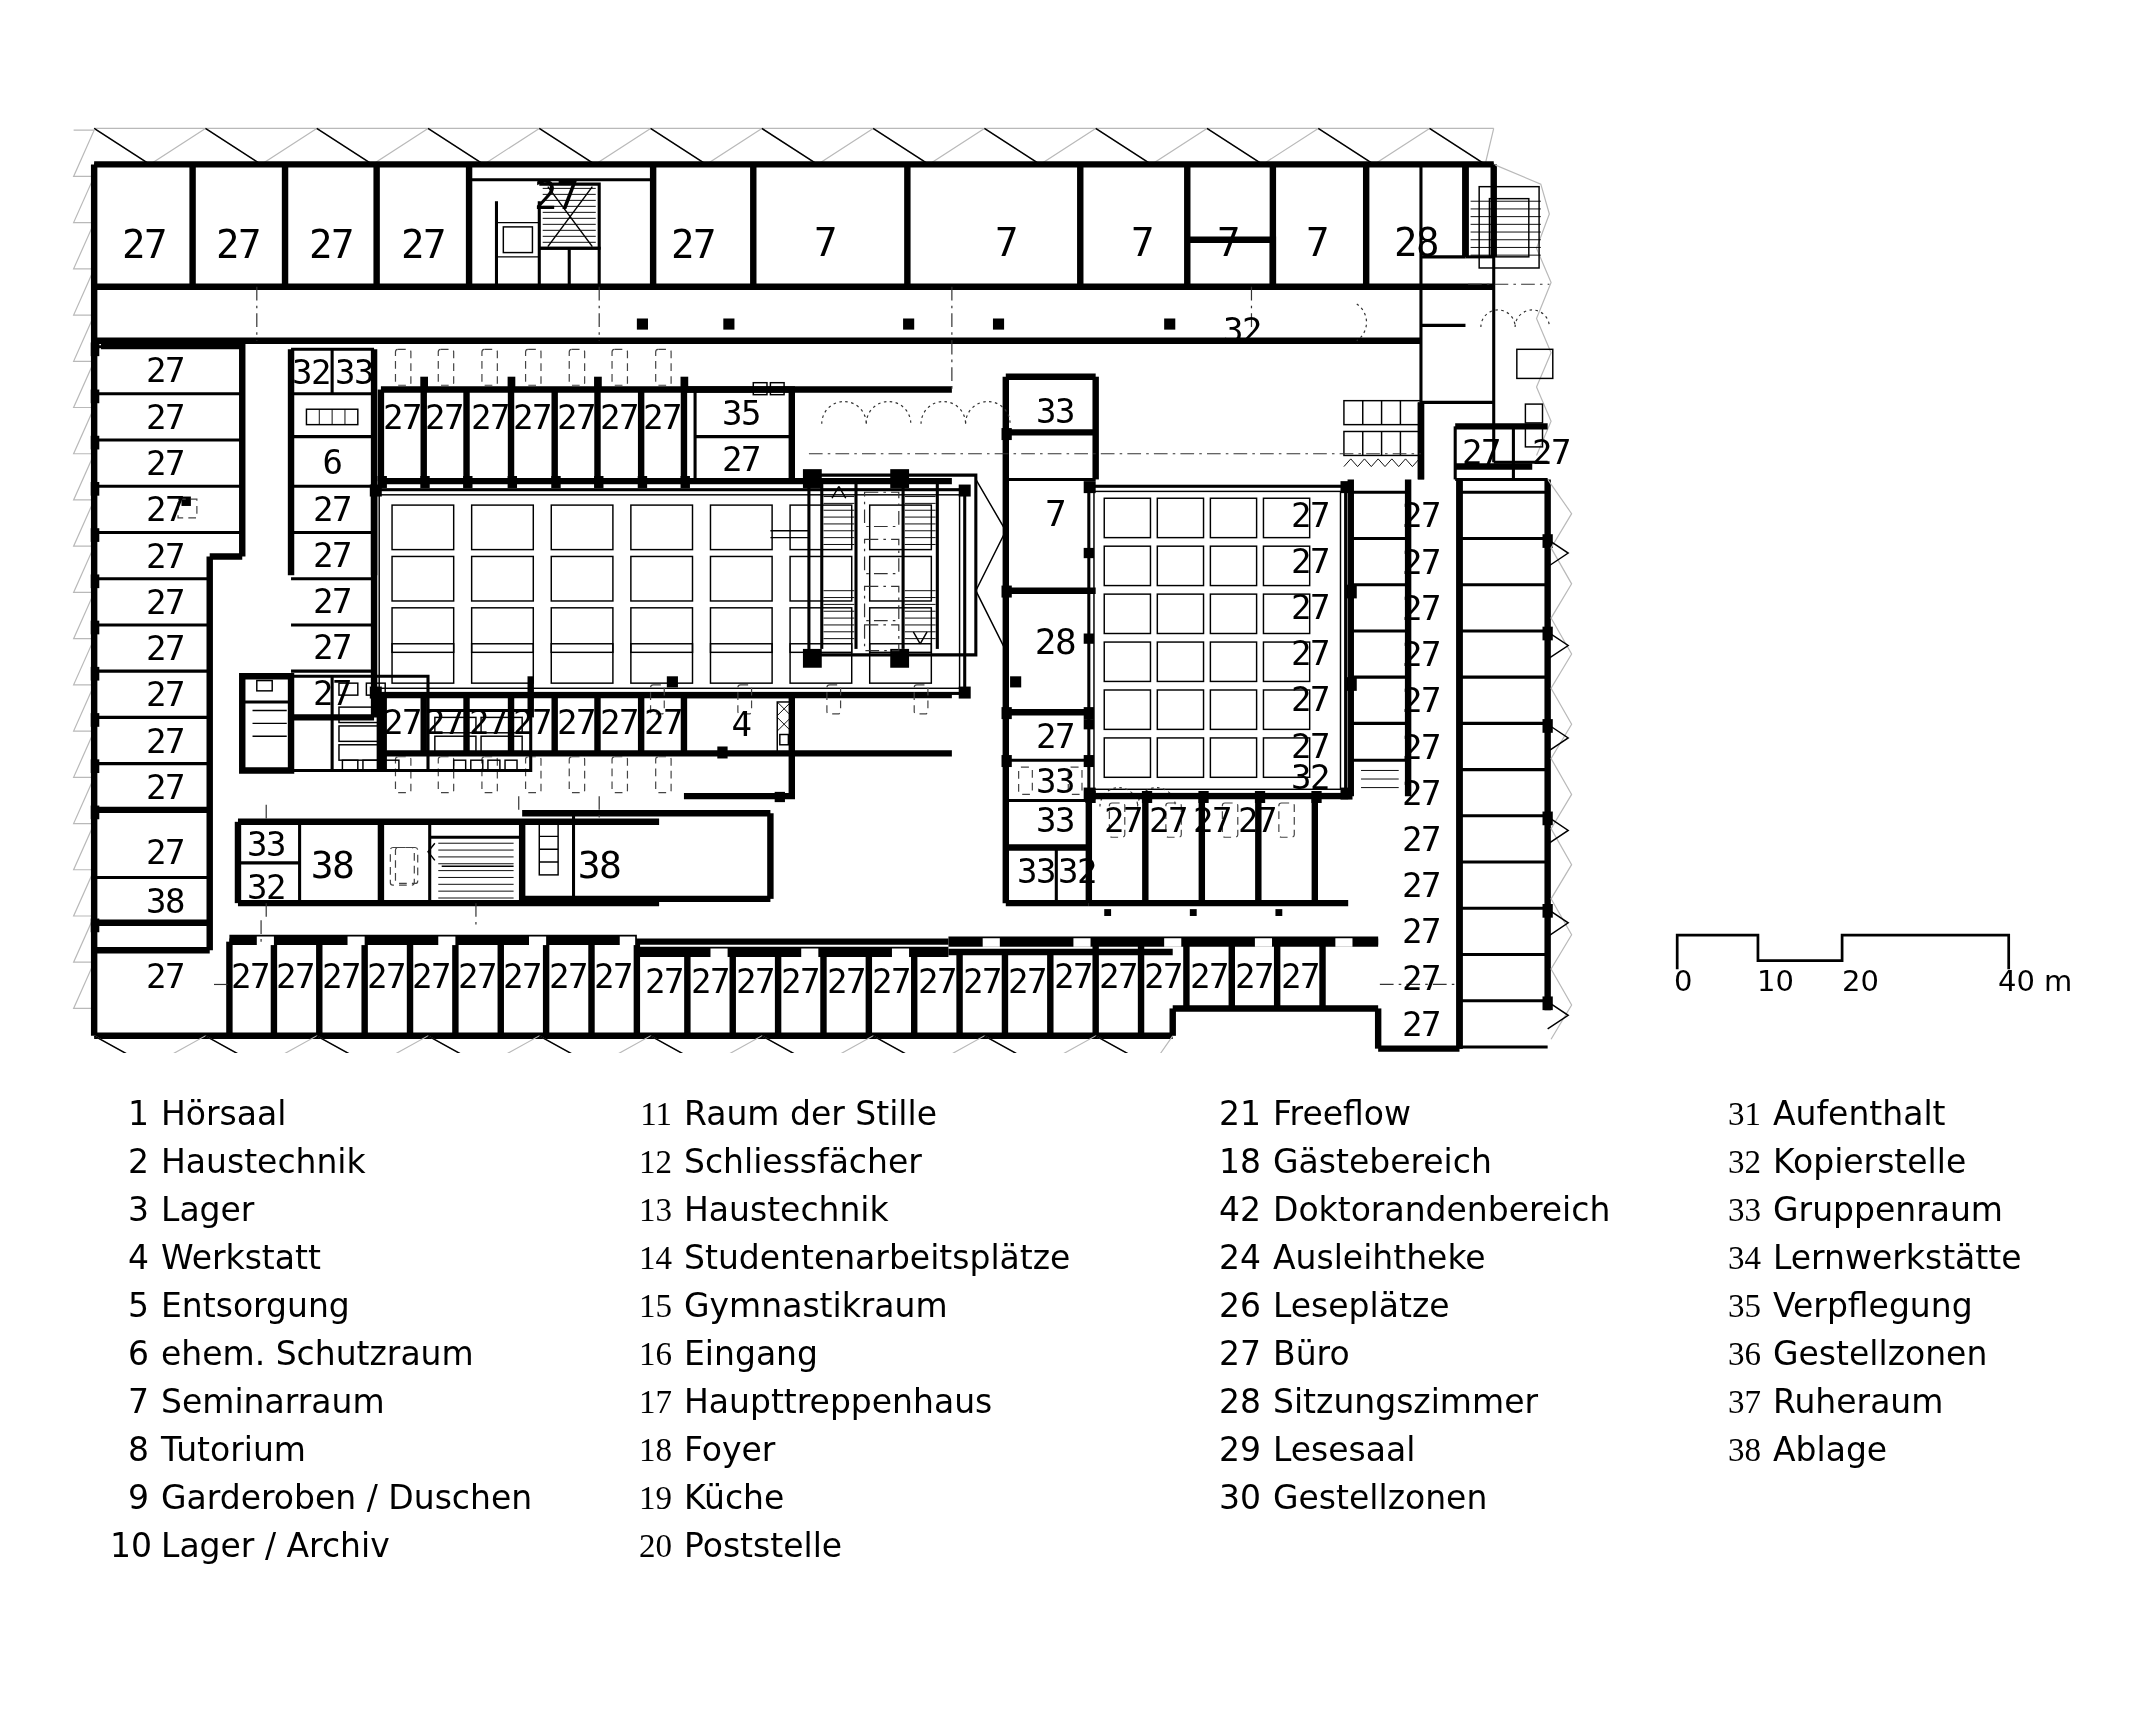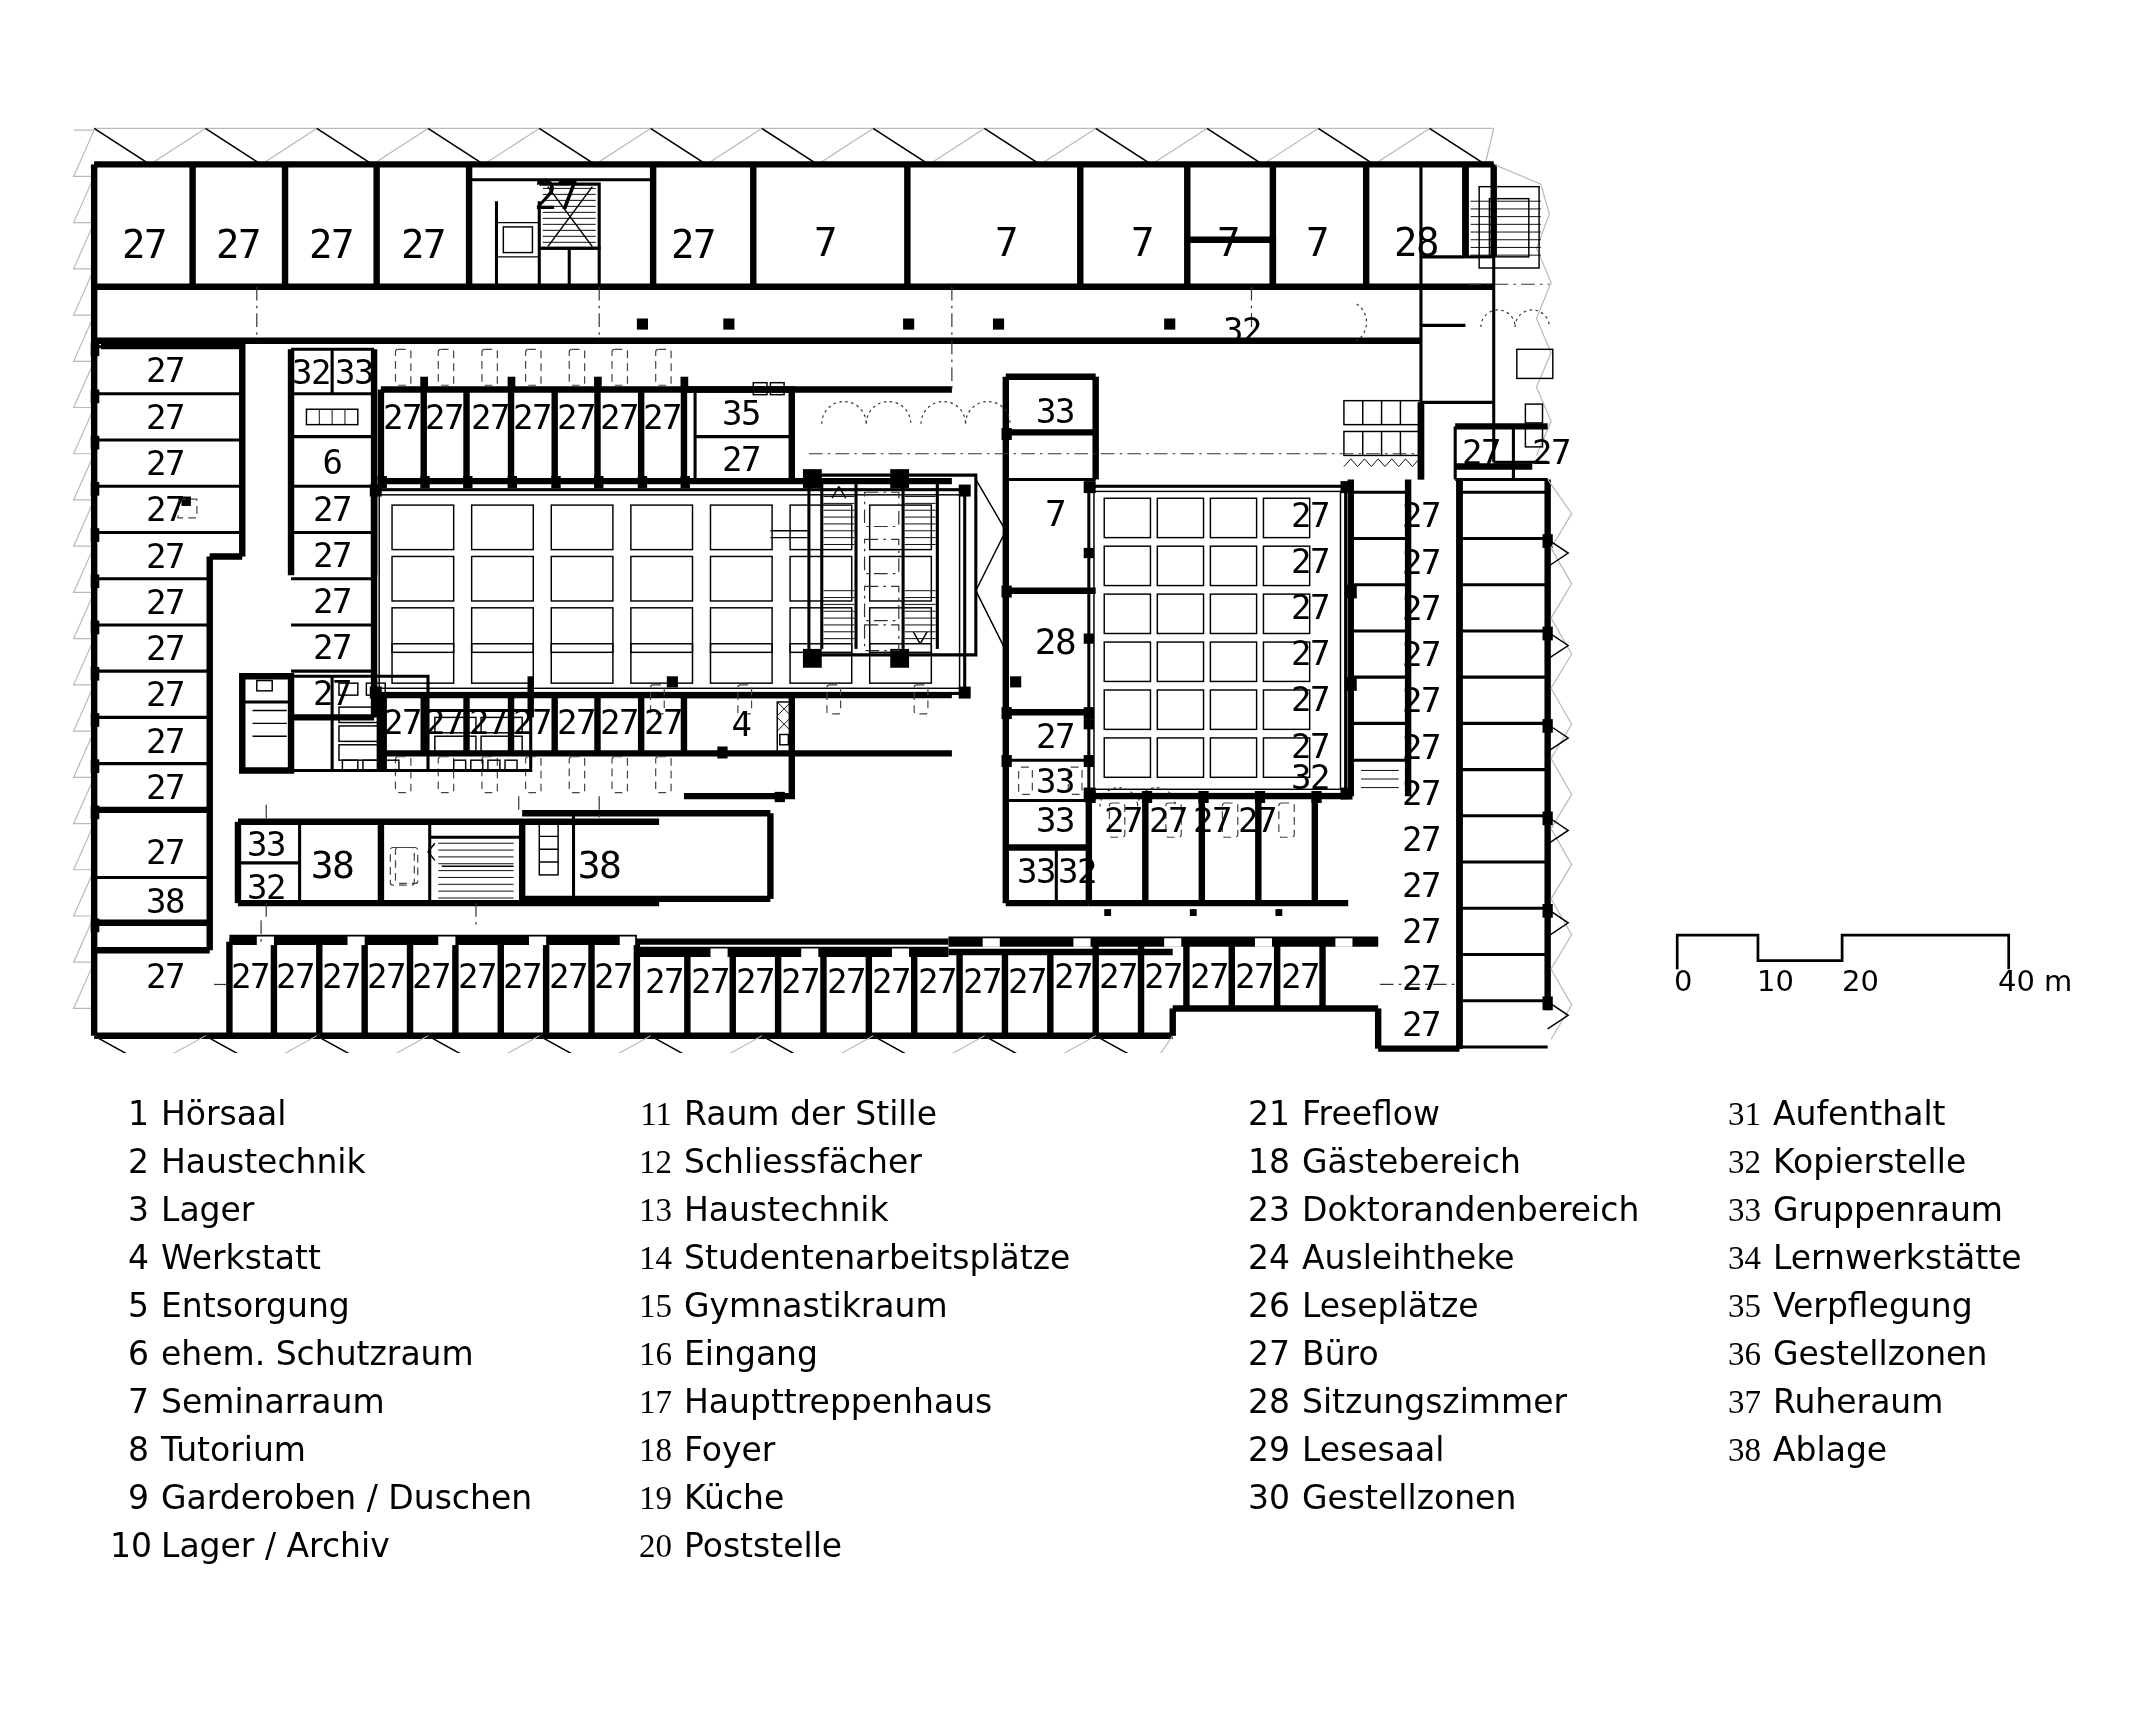--- a/index.html
+++ b/index.html
@@ -37,21 +37,21 @@
   .legnum{
     font-family:"DejaVu Sans","Liberation Sans",sans-serif;
     font-size:33px;color:#000;text-align:right;flex:0 0 auto;
   }
   .legtxt{
     font-family:"DejaVu Sans","Liberation Sans",sans-serif;
     font-size:33px;color:#000;margin-left:12px;white-space:nowrap;
   }
   #legcol1{left:110px;} #legcol1 .legnum{width:39px;}
   #legcol2{left:615px;} #legcol2 .legnum{width:57px;font-family:Liberation Serif, serif;}
-  #legcol3{left:1233px;} #legcol3 .legnum{width:57px;}
+  #legcol3{left:1204px;} #legcol3 .legnum{width:57px;}
   #legcol4{left:1704px;} #legcol4 .legnum{width:57px;font-family:Liberation Serif, serif;}
 </style>
 </head>
 <body>
 
 <div id="root">
 
   <div id="plan-wrap">
     <svg id="plan-svg" width="1712" height="1053" viewBox="0 0 2000 1230">
       <defs>
@@ -1038,21 +1038,21 @@
     <div class="legcol" id="legcol3">
         <div class="legrow">
           <span class="legnum">21</span>
           <span class="legtxt">Freeflow</span>
         </div>
         <div class="legrow">
           <span class="legnum">18</span>
           <span class="legtxt">Gästebereich</span>
         </div>
         <div class="legrow">
-          <span class="legnum">23</span>
+          <span class="legnum">42</span>
           <span class="legtxt">Doktorandenbereich</span>
         </div>
         <div class="legrow">
           <span class="legnum">24</span>
           <span class="legtxt">Ausleihtheke</span>
         </div>
         <div class="legrow">
           <span class="legnum">26</span>
           <span class="legtxt">Leseplätze</span>
         </div>

